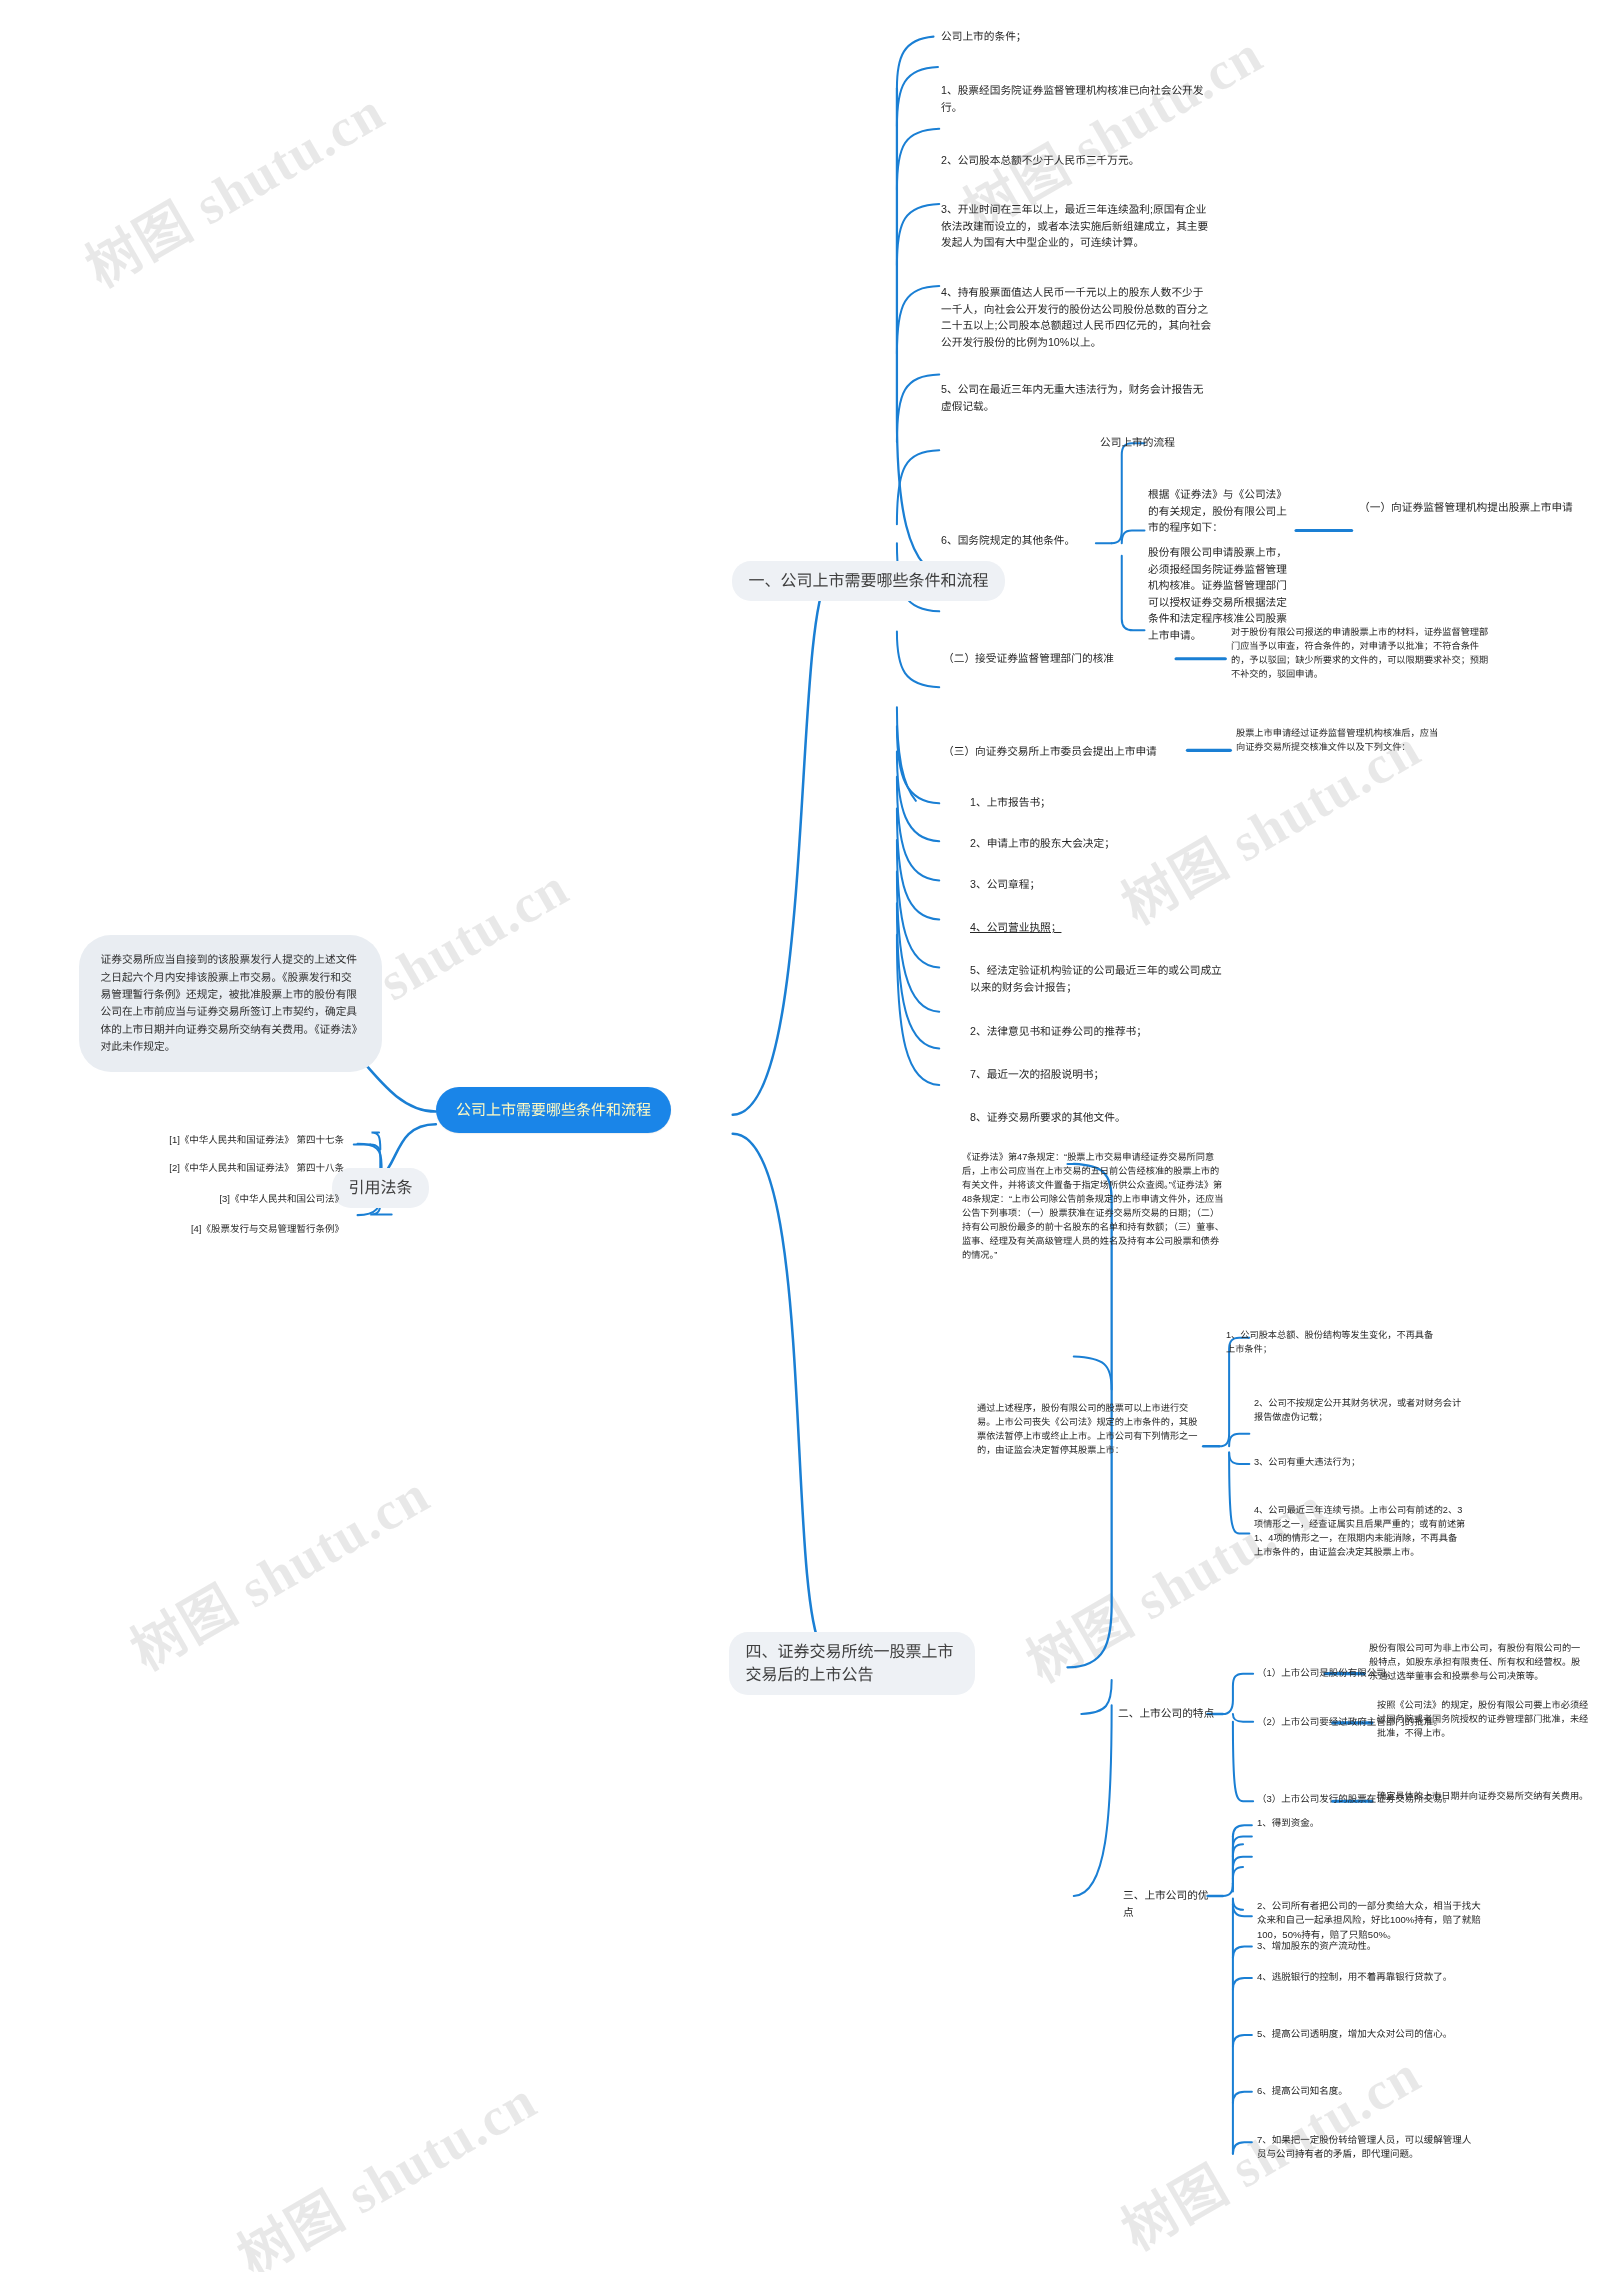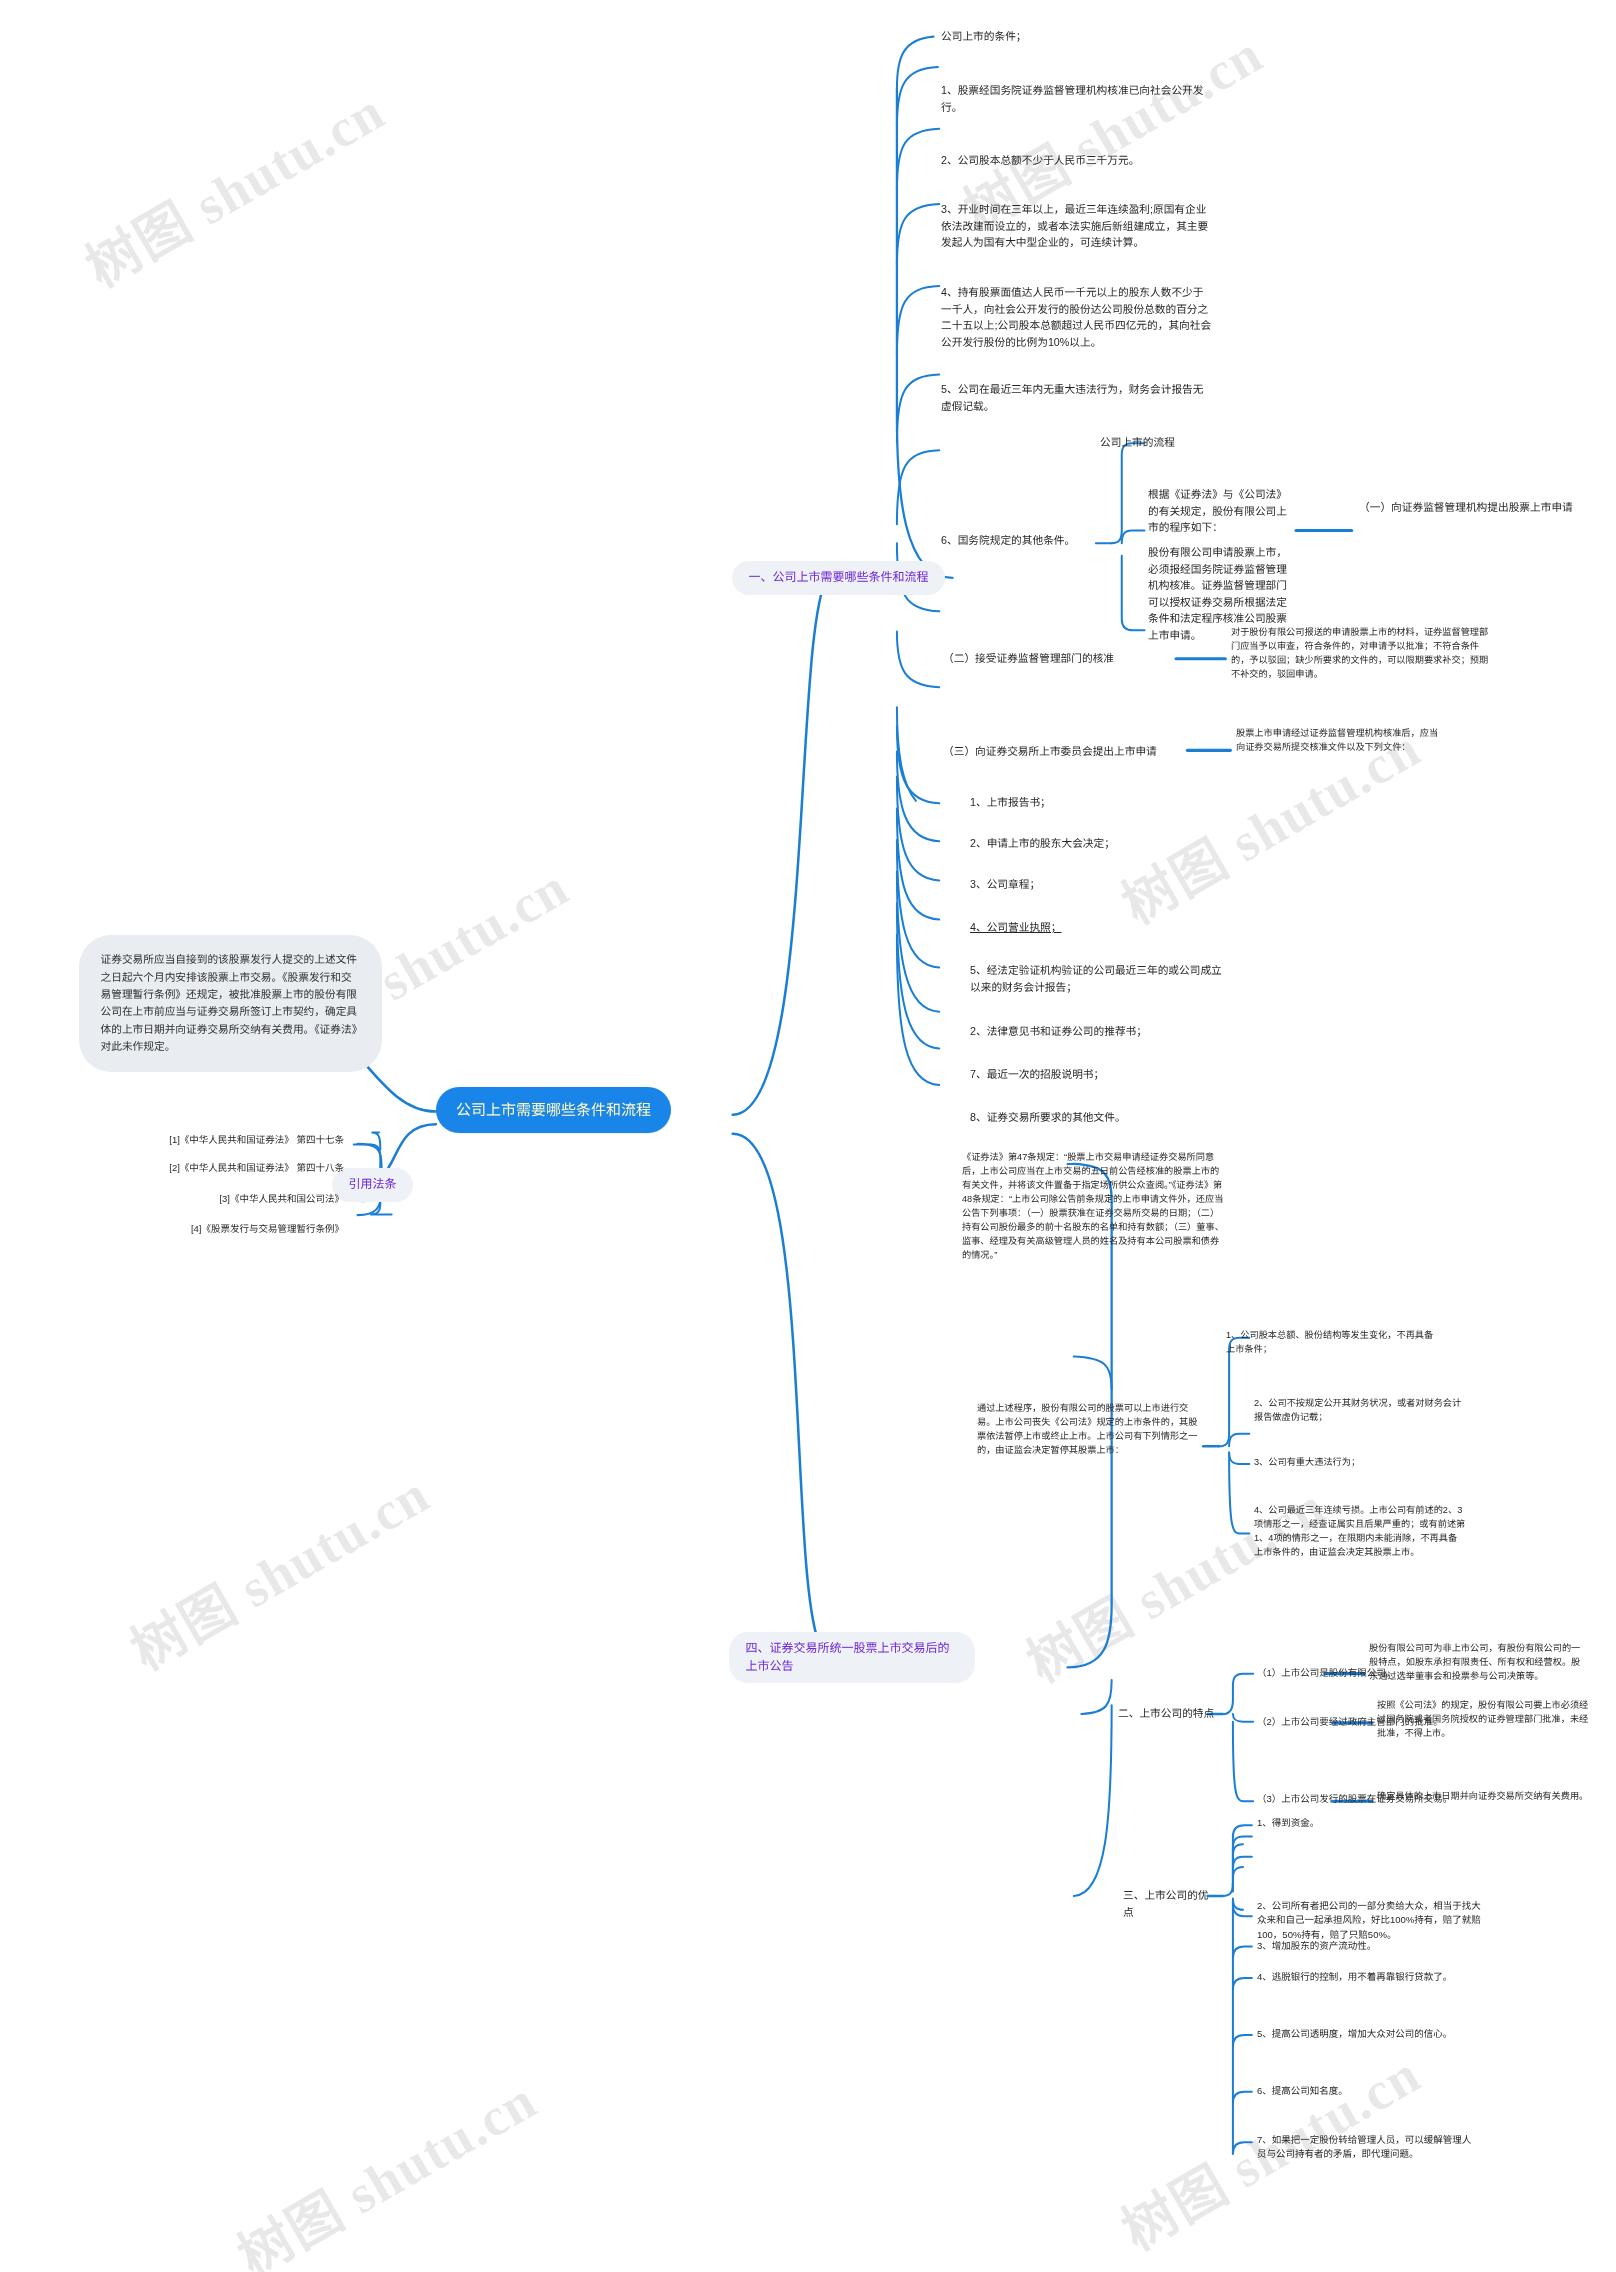--- a/index.html
+++ b/index.html
@@ -44,23 +44,23 @@
   .node.small{font-size:9.5px;line-height:1.5;}
   .node.tiny{font-size:9.2px;line-height:1.52;}
   .node.r{text-align:right;}
 
   
   .pill{
     position:absolute;
     background:#eef1f5;
     border-radius:19px;
     padding:8.2px 16.4px;
-    font-size:12px;
+    font-size:16px;
     line-height:1.45;
-    color:#6d28d9;
+    color:#404040;
     box-sizing:border-box;
   }
   .pill.note{
     background:#e9edf2;
     border-radius:32px;
     padding:16.4px 21.5px;
     font-size:10.7px;
     line-height:1.62;
     color:#2f2f2f;
     text-align:left;

